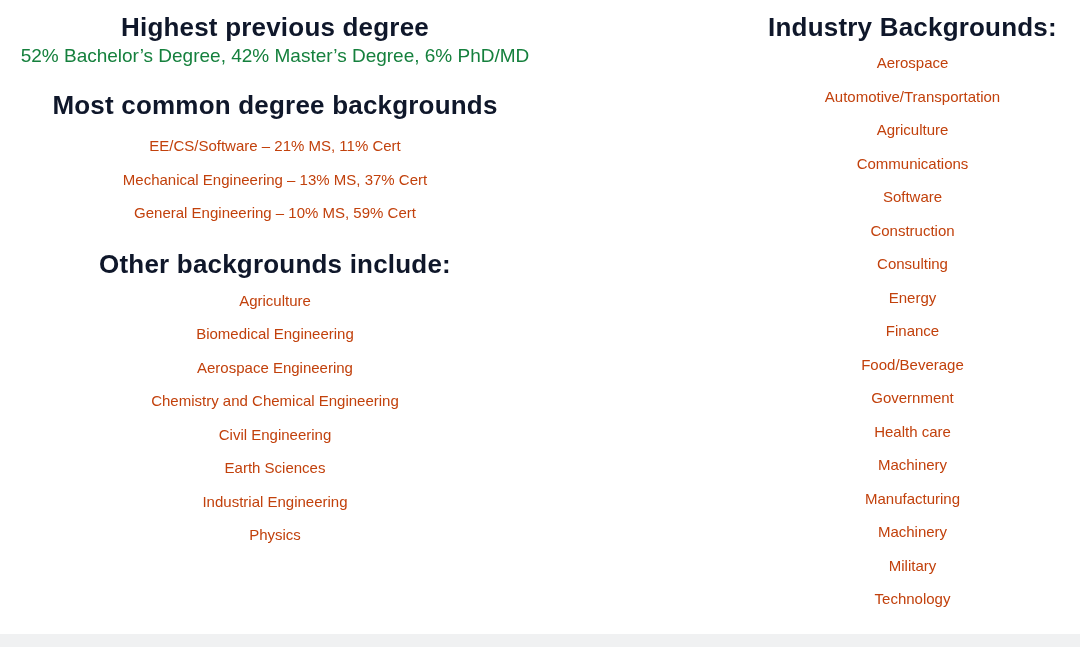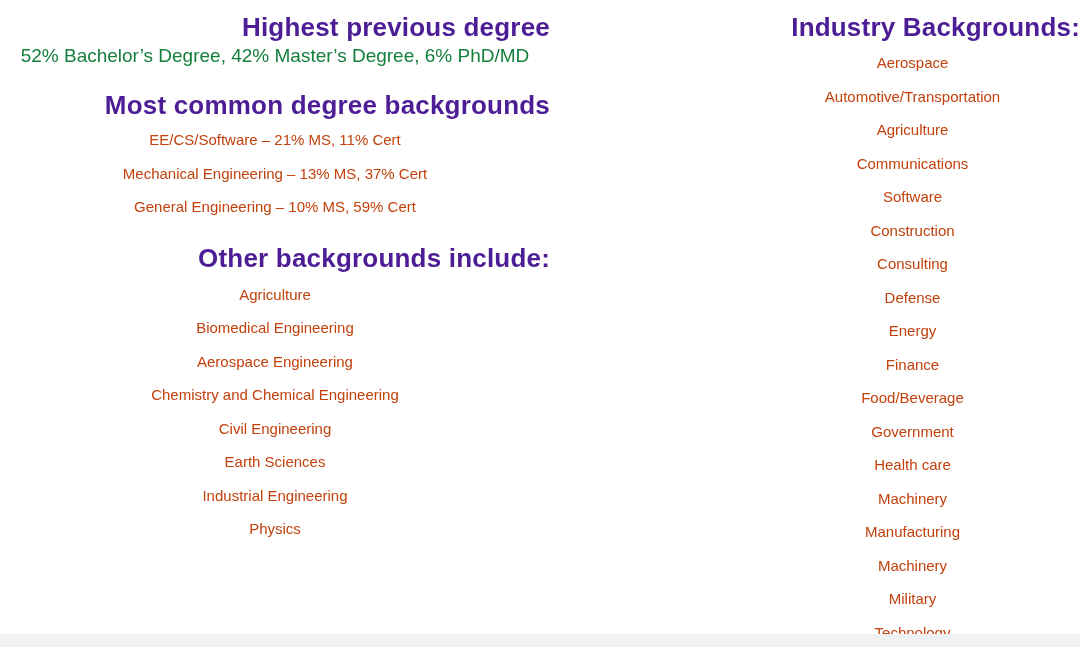--- a/index.html
+++ b/index.html
@@ -19,37 +19,36 @@
     top: 0;
     text-align: center;
   }
   .col-left  { left: 0;     width: 550px; }
   .col-right { left: 745px; width: 335px; }
   .heading {
     margin: 0;
     font-size: 26px;
     line-height: 30px;
     font-weight: 700;
-    color: #4c1d95;
+    color: #0f172a;
     letter-spacing: 0.2px;
     white-space: nowrap;
-    text-align: right;
   }
   .h-top    { margin-top: 12px; }
   .h-mid    { margin-top: 20px; }
   .h-other  { margin-top: 19px; }
   .summary {
     margin: 0 0 0 0;
     font-size: 19px;
     line-height: 28px;
     color: #15803d;
     white-space: nowrap;
   }
   .item-group { margin: 0; }
-  .g-degrees    { margin-top: 3px; }
+  .g-degrees    { margin-top: 9px; }
   .g-other      { margin-top: 5px; }
   .g-industries { margin-top: 4px; }
   .item {
     font-size: 15px;
     line-height: 33.5px;
     color: #c2410c;
     white-space: nowrap;
   }
   .footer-strip {
     position: absolute;
@@ -92,21 +91,20 @@
   <div class="col col-right">
     <h2 class="heading h-top">Industry Backgrounds:</h2>
     <div class="item-group g-industries">
       <div class="item">Aerospace</div>
       <div class="item">Automotive/Transportation</div>
       <div class="item">Agriculture</div>
       <div class="item">Communications</div>
       <div class="item">Software</div>
       <div class="item">Construction</div>
       <div class="item">Consulting</div>
-      <div class="item">Defense</div>
       <div class="item">Energy</div>
       <div class="item">Finance</div>
       <div class="item">Food/Beverage</div>
       <div class="item">Government</div>
       <div class="item">Health care</div>
       <div class="item">Machinery</div>
       <div class="item">Manufacturing</div>
       <div class="item">Machinery</div>
       <div class="item">Military</div>
       <div class="item">Technology</div>

